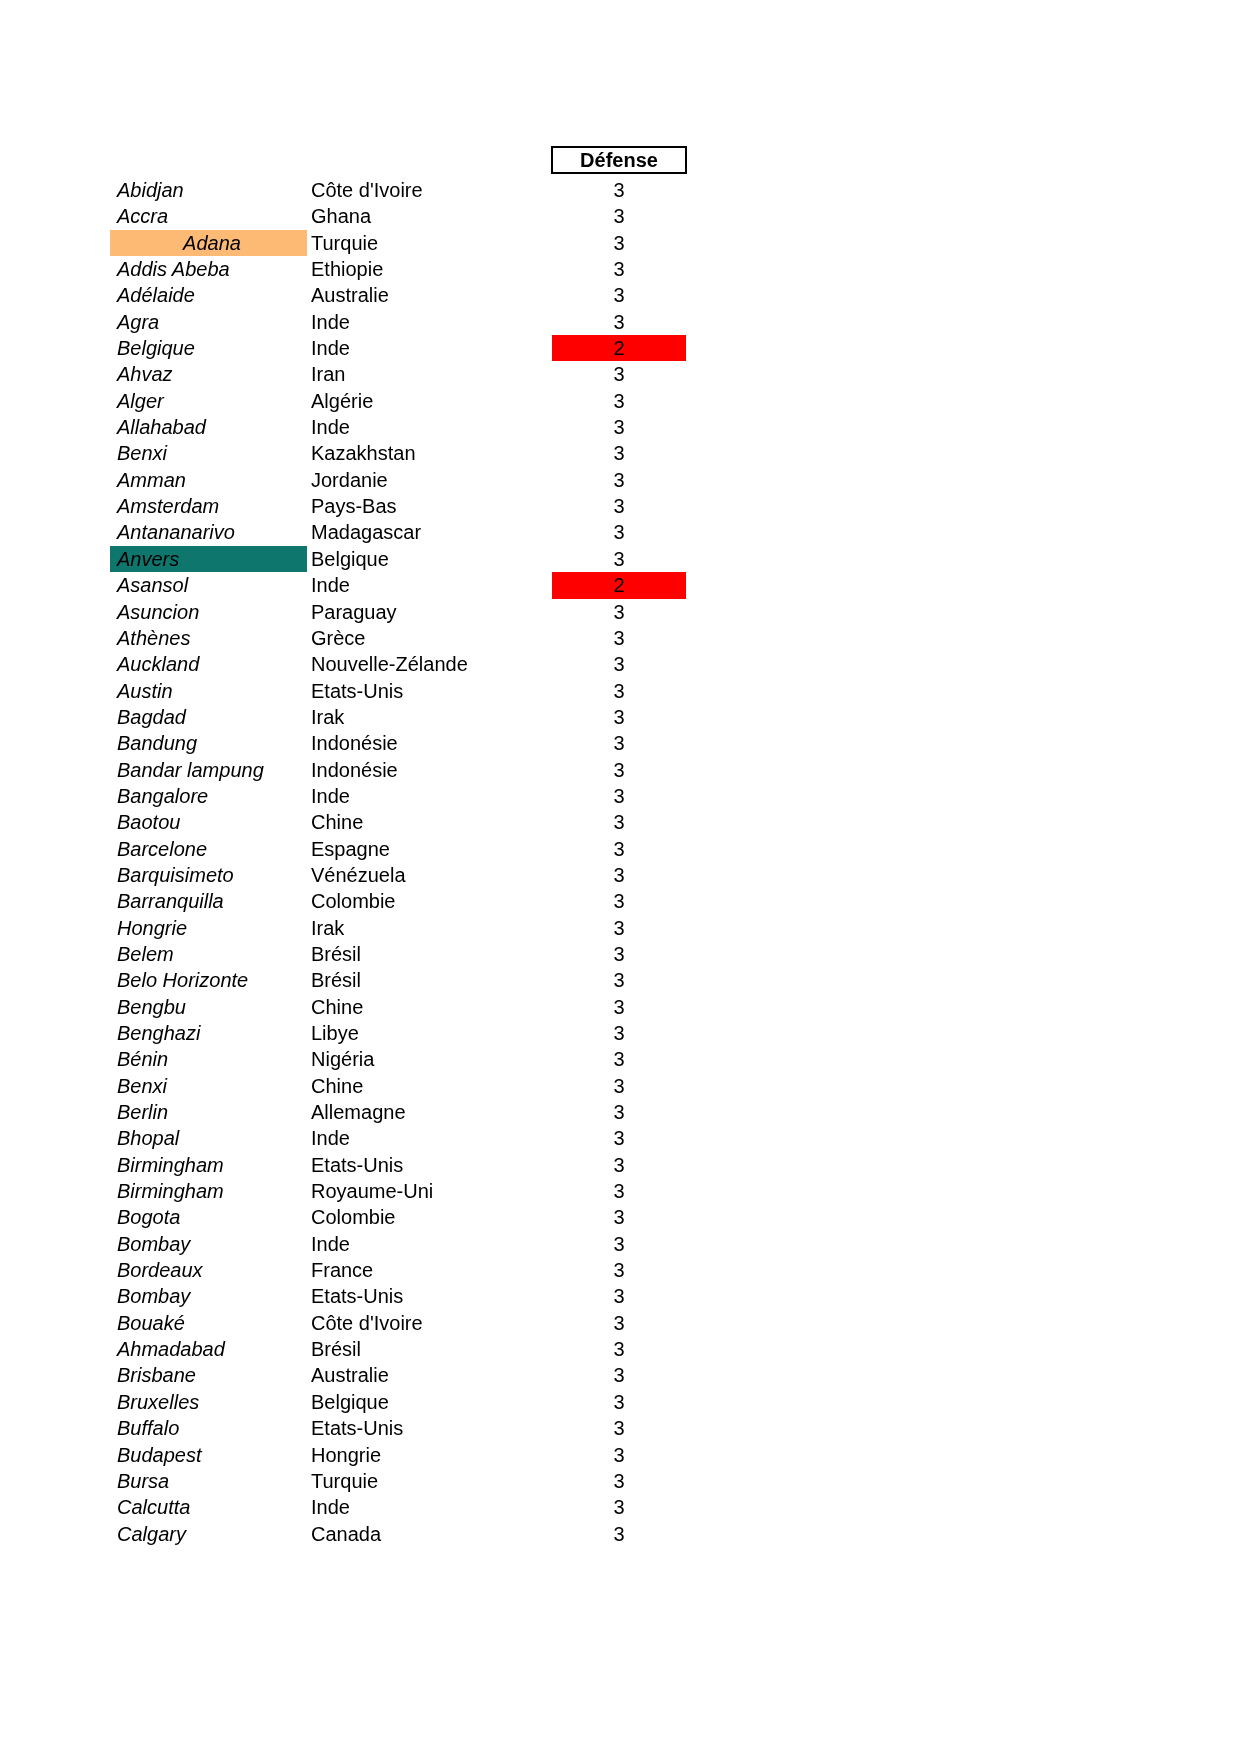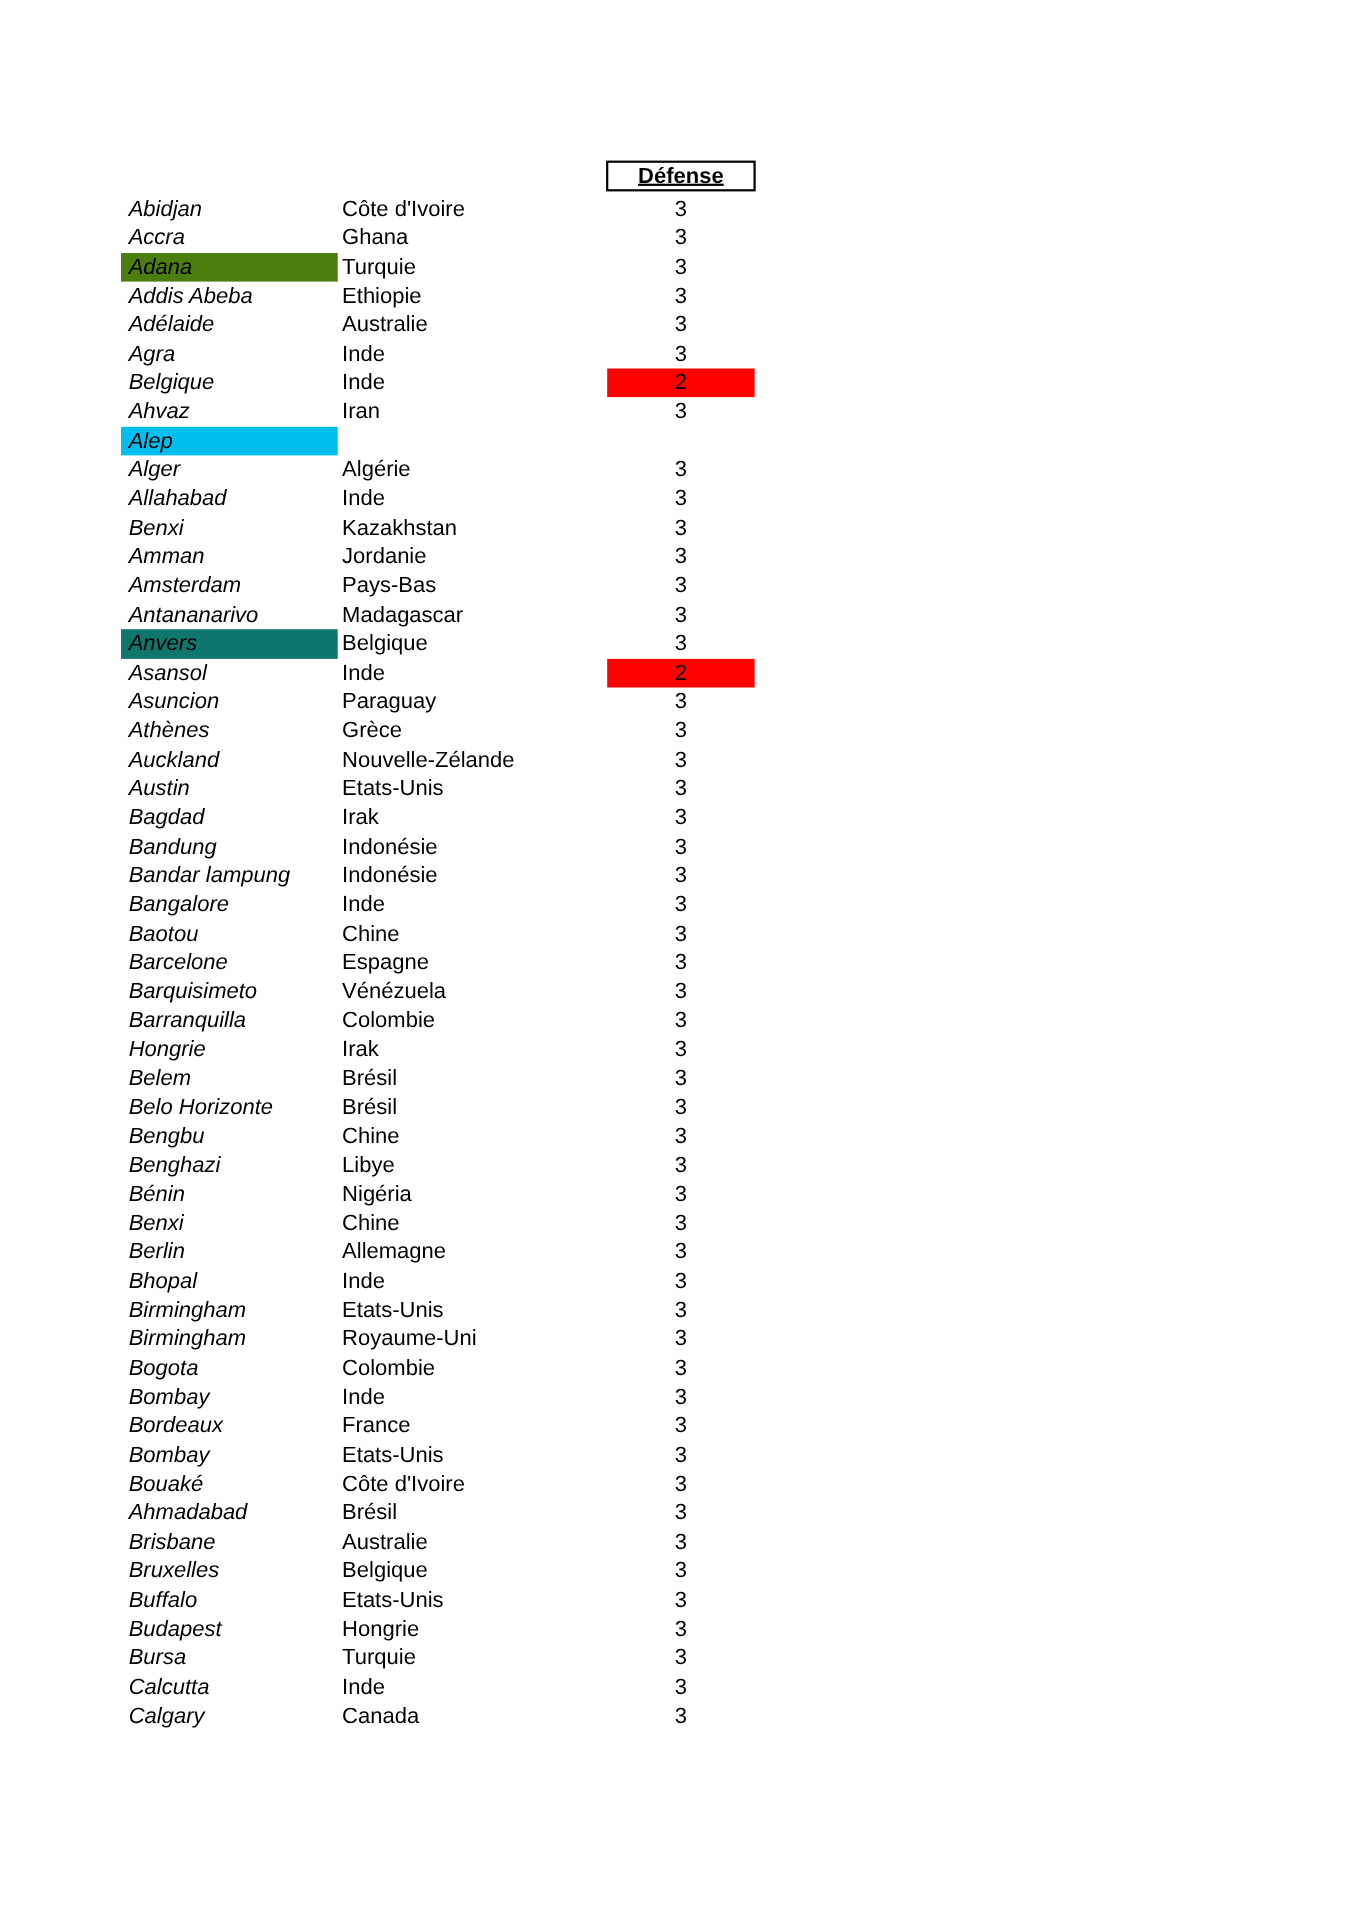--- a/index.html
+++ b/index.html
@@ -21,21 +21,20 @@
     left: 551px;
     top: 146px;
     width: 136px;
     height: 28px;
     box-sizing: border-box;
     border: 2px solid #000000;
     font-weight: bold;
     font-size: 20px;
     line-height: 24px;
     text-align: center;
-    text-decoration: underline;
   }
   .rows {
     position: absolute;
     left: 0;
     top: 177px;
     width: 1241px;
   }
   .row {
     position: relative;
     height: 26.35px;
@@ -83,21 +82,21 @@
     <div class="cell defense">3</div>
   </div>
 
   <div class="row">
     <div class="cell city">Accra</div>
     <div class="cell country">Ghana</div>
     <div class="cell defense">3</div>
   </div>
 
   <div class="row">
-    <div class="cell city" style="background: #4d7c0f;">Adana</div>
+    <div class="cell city" style="background: #fdba74; text-align: center;">Adana</div>
     <div class="cell country">Turquie</div>
     <div class="cell defense">3</div>
   </div>
 
   <div class="row">
     <div class="cell city">Addis Abeba</div>
     <div class="cell country">Ethiopie</div>
     <div class="cell defense">3</div>
   </div>
 
@@ -118,25 +117,20 @@
     <div class="cell country">Inde</div>
     <div class="cell defense" style="background: rgb(255, 0, 0);">2</div>
   </div>
 
   <div class="row">
     <div class="cell city">Ahvaz</div>
     <div class="cell country">Iran</div>
     <div class="cell defense">3</div>
   </div>
 
-  <div class="row">
-    <div class="cell city" style="background: rgb(0, 191, 239);">Alep</div>
-    <div class="cell country"></div>
-    <div class="cell defense"></div>
-  </div>
 
   <div class="row">
     <div class="cell city">Alger</div>
     <div class="cell country">Algérie</div>
     <div class="cell defense">3</div>
   </div>
 
   <div class="row">
     <div class="cell city">Allahabad</div>
     <div class="cell country">Inde</div>

